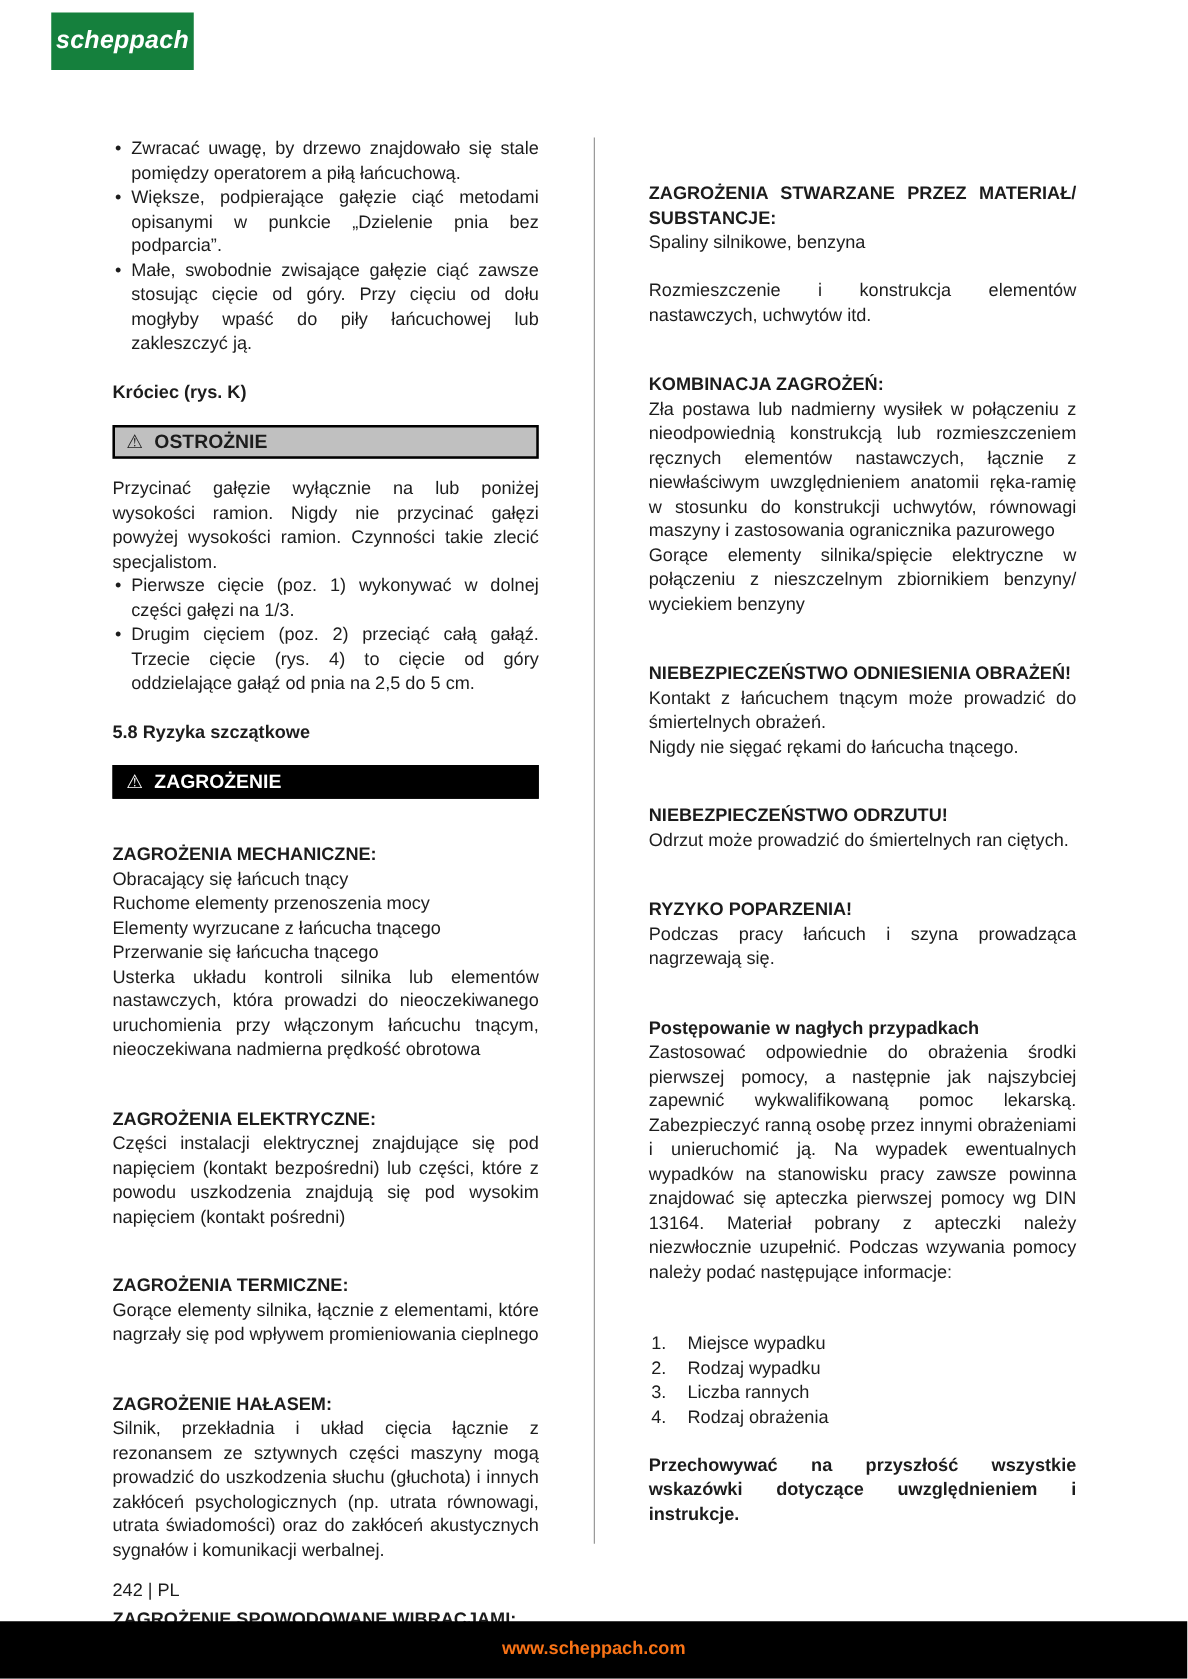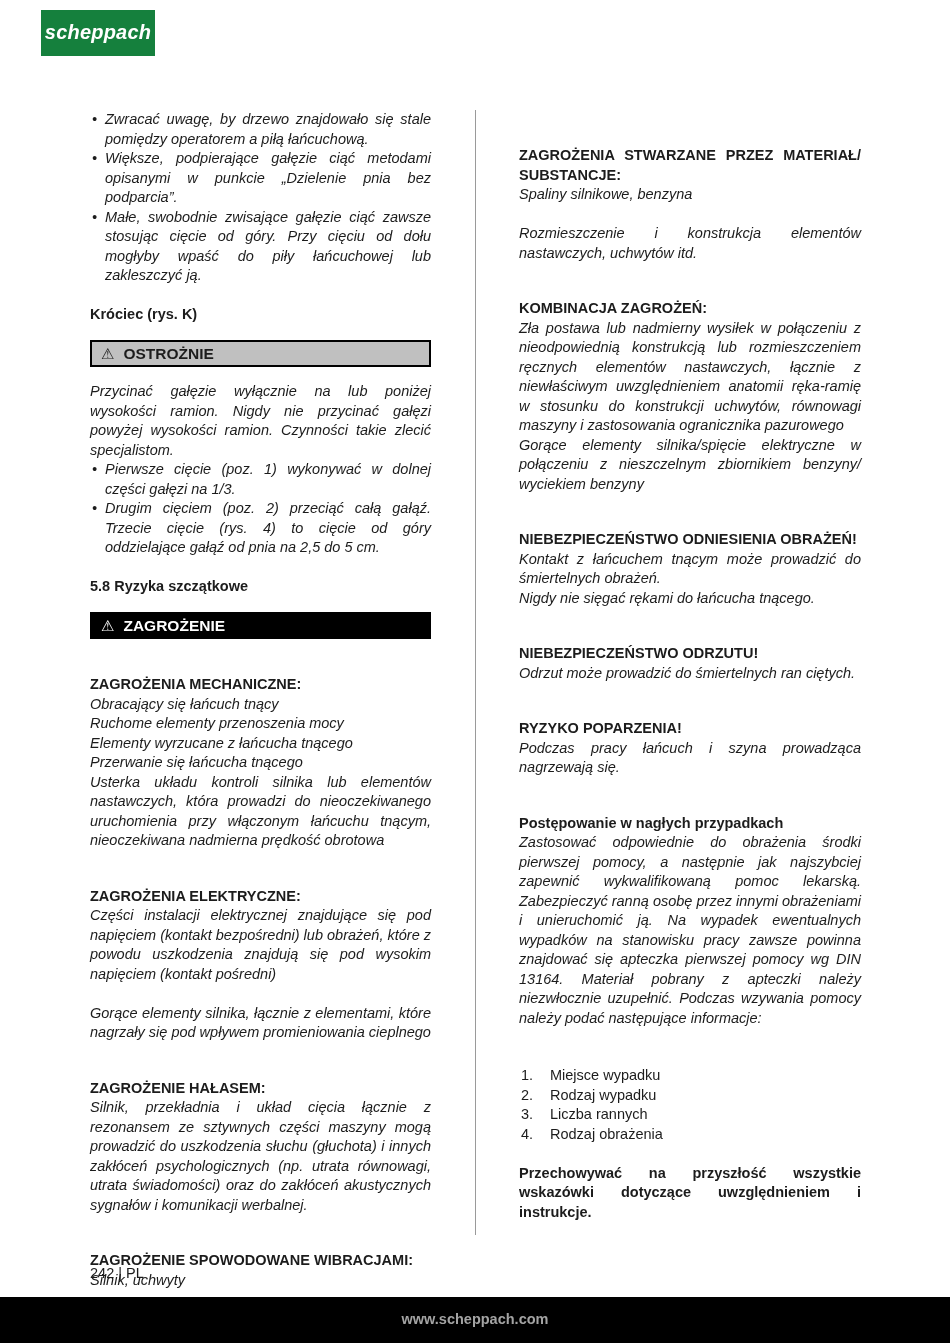--- a/index.html
+++ b/index.html
@@ -22,21 +22,21 @@
   .columns {
     position: absolute; left: 90px; top: 110px; width: 770px;
     display: flex; align-items: flex-start;
   }
   .col-left  { width: 341px; flex: none; }
   .col-right { width: 342px; flex: none; }
   .divider {
     width: 1px; flex: none; background: #9a9a9a;
     height: 1125px; margin: 0 43px 0 44px;
   }
-  p.para, ul.bullets li { text-align: justify; font-style: italic; }
+  p.para, ul.bullets li { text-align: justify; }
   ul.bullets { list-style: none; }
   ul.bullets li { position: relative; padding-left: 15px; }
   ul.bullets li::before { content: "•"; position: absolute; left: 2px; }
   h3.plain-heading { font-size: 14.5px; font-weight: bold; margin: 19px 0 16px; }
   .warn-box {
     display: flex; align-items: center; gap: 9px;
     border: 2px solid #000000; background: #c0c0c0;
     font-weight: bold; font-size: 15.5px; line-height: 1;
     height: 27px; padding: 0 9px; margin: 0 0 15px 0;
   }
@@ -45,21 +45,21 @@
   .section { margin-bottom: 19.5px; }
   .section h4 { font-size: 14.5px; font-weight: bold; text-align: justify; margin-top: 36px; }
   .emergency-title { font-size: 14.5px; font-weight: bold; }
   ol.numbered { list-style: none; counter-reset: n; margin: 38px 0 19.5px 0; }
   ol.numbered li { counter-increment: n; position: relative; padding-left: 31px; }
   ol.numbered li::before { content: counter(n) "."; position: absolute; left: 2px; }
   .closing { font-weight: bold; text-align: justify; }
   .page-number { position: absolute; left: 90px; bottom: 60px; font-size: 14.5px; }
   .footer-bar {
     position: absolute; left: 0; bottom: 0; width: 950px; height: 46px;
-    background: #000000; color: #a3a3a3;
+    background: #000000; color: #f97316;
     display: flex; align-items: center; justify-content: center;
     font-weight: bold; font-size: 14.5px;
   }
 </style>
 </head>
 <body>
 
 <div class="logo">
   <span>scheppach</span>
 </div>
@@ -99,24 +99,25 @@
       <h4>ZAGROŻENIA MECHANICZNE:</h4>
       <p class="para">Obracający się łańcuch tnący</p>
       <p class="para">Ruchome elementy przenoszenia mocy</p>
       <p class="para">Elementy wyrzucane z łańcucha tnącego</p>
       <p class="para">Przerwanie się łańcucha tnącego</p>
       <p class="para">Usterka układu kontroli silnika lub elementów nastawczych, która prowadzi do nieoczekiwanego uruchomienia przy włączonym łańcuchu tnącym, nieoczekiwana nadmierna prędkość obrotowa</p>
     </section>
 
     <section class="section">
       <h4>ZAGROŻENIA ELEKTRYCZNE:</h4>
-      <p class="para">Części instalacji elektrycznej znajdujące się pod napięciem (kontakt bezpośredni) lub obrażeń, które z powodu uszkodzenia znajdują się pod wysokim napięciem (kontakt pośredni)</p>
+      <p class="para">Części instalacji elektrycznej znajdujące się pod napięciem (kontakt bezpośredni) lub części, które z powodu uszkodzenia znajdują się pod wysokim napięciem (kontakt pośredni)</p>
     </section>
 
     <section class="section">
+      <h4>ZAGROŻENIA TERMICZNE:</h4>
       <p class="para">Gorące elementy silnika, łącznie z elementami, które nagrzały się pod wpływem promieniowania cieplnego</p>
     </section>
 
     <section class="section">
       <h4>ZAGROŻENIE HAŁASEM:</h4>
       <p class="para">Silnik, przekładnia i układ cięcia łącznie z rezonansem ze sztywnych części maszyny mogą prowadzić do uszkodzenia słuchu (głuchota) i innych zakłóceń psychologicznych (np. utrata równowagi, utrata świadomości) oraz do zakłóceń akustycznych sygnałów i komunikacji werbalnej.</p>
     </section>
 
     <section class="section">
       <h4>ZAGROŻENIE SPOWODOWANE WIBRACJAMI:</h4>

